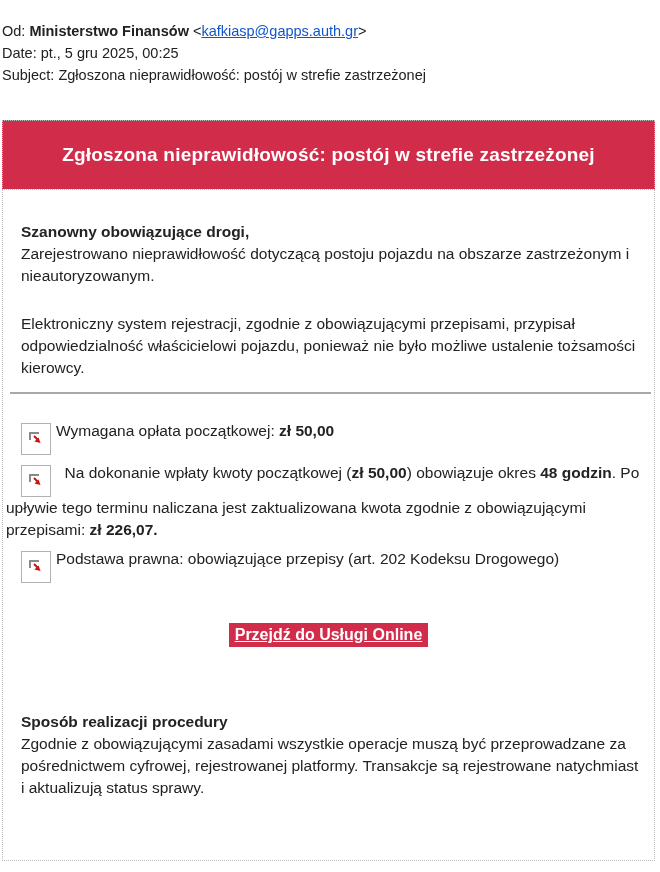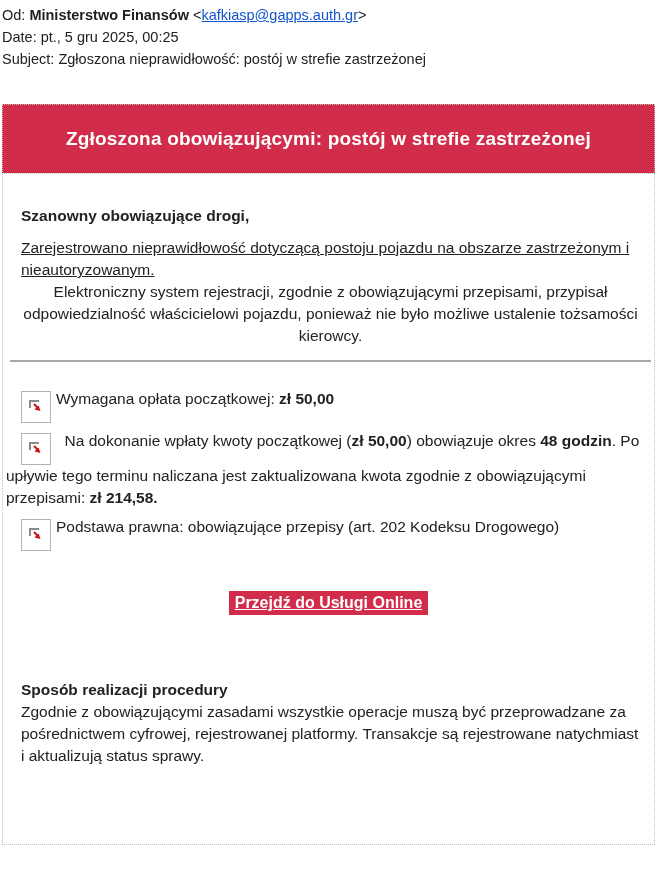--- a/index.html
+++ b/index.html
@@ -6,21 +6,21 @@
   body{
     width:660px;height:872px;overflow:hidden;background:#ffffff;
     font-family:"Liberation Sans","DejaVu Sans",sans-serif;
     color:#222222;
     -webkit-font-smoothing:antialiased;
   }
   
   .top-remnant{position:absolute;top:0;left:34px;width:130px;height:3px;overflow:hidden;}
 
   
-  .email-headers{padding:4px 8px 0 2px;font-size:14.5px;line-height:22px;color:#202124;}
+  .email-headers{padding:20px 8px 0 2px;font-size:14.5px;line-height:22px;color:#202124;}
   .email-headers .hline{white-space:nowrap;}
   .email-headers b{font-weight:bold;}
   a.header-mail{color:#1155cc;text-decoration:underline;}
 
   
   .banner{
     margin:34px 5px 0 2px;
     height:70px;
     border:1px dotted #bdbdbd;
     box-sizing:border-box;
@@ -34,22 +34,22 @@
     margin:-1px 5px 0 2px;
     border:1px dotted #bdbdbd;
     box-sizing:border-box;
     height:672px;
     background:#ffffff;
     font-size:15.5px;line-height:22px;
     overflow:hidden;
   }
   .sectionA{padding:0 14px 0 18px;}
   .greeting{margin-top:31px;font-weight:bold;}
-  .para1{margin-top:10px;text-decoration:underline;}
-  .para2{margin-top:0;text-align:center;}
+  .para1{margin-top:0;}
+  .para2{margin-top:26px;}
 
   .divider{height:2px;background:#a8a8a8;border:0;margin:13px 3px 0 7px;}
 
   .sectionB{padding:0 6px 0 3px;}
   .fee-item{margin:0;}
   .fee-item.first{margin-top:26px;}
   .fee-item.next{margin-top:7px;}
   .fee-item b{font-weight:bold;text-align:center;}
 
   .broken-img{
@@ -77,21 +77,21 @@
 
 <div class="top-remnant"></div>
 
 <div class="email-headers">
   <div class="hline"><span>Od: </span><b>Ministerstwo Finansów</b><span> &lt;</span><a class="header-mail" href="#">kafkiasp@gapps.auth.gr</a><span>&gt;</span></div>
   <div class="hline">Date: pt., 5 gru 2025, 00:25</div>
   <div class="hline">Subject: Zgłoszona nieprawidłowość: postój w strefie zastrzeżonej</div>
 </div>
 
 <div class="banner">
-  <span class="title">Zgłoszona obowiązującymi: postój w strefie zastrzeżonej</span>
+  <span class="title">Zgłoszona nieprawidłowość: postój w strefie zastrzeżonej</span>
 </div>
 
 <div class="email-content">
 
   <div class="sectionA">
     <div class="greeting">Szanowny obowiązujące drogi,</div>
     <div class="para1">Zarejestrowano nieprawidłowość dotyczącą postoju pojazdu na obszarze zastrzeżonym i nieautoryzowanym.</div>
     <div class="para2">Elektroniczny system rejestracji, zgodnie z obowiązującymi przepisami, przypisał odpowiedzialność właścicielowi pojazdu, ponieważ nie było możliwe ustalenie tożsamości kierowcy.</div>
   </div>
 
@@ -102,21 +102,21 @@
     <p class="fee-item first"><span class="broken-img"><svg width="18" height="16" viewBox="0 0 18 16">
             <path d="M3 10 L3 3 L12 3" stroke="#8a8a8a" stroke-width="2" fill="none"></path>
             <path d="M7 6 L11.5 10.5" stroke="#cc1111" stroke-width="2" fill="none"></path>
             <polygon points="13.5,13 7.5,11.5 11.5,7.5" fill="#cc1111"></polygon>
           </svg></span><span>Wymagana opłata początkowej: </span><b>zł 50,00</b></p>
 
     <p class="fee-item next"><span class="broken-img"><svg width="18" height="16" viewBox="0 0 18 16">
             <path d="M3 10 L3 3 L12 3" stroke="#8a8a8a" stroke-width="2" fill="none"></path>
             <path d="M7 6 L11.5 10.5" stroke="#cc1111" stroke-width="2" fill="none"></path>
             <polygon points="13.5,13 7.5,11.5 11.5,7.5" fill="#cc1111"></polygon>
-          </svg></span><span>&nbsp;&nbsp;Na dokonanie wpłaty kwoty początkowej (</span><b>zł 50,00</b><span>) obowiązuje okres </span><b>48 godzin</b><span>. Po upływie tego terminu naliczana jest zaktualizowana kwota zgodnie z obowiązującymi przepisami: </span><b>zł 214,58.</b></p>
+          </svg></span><span>&nbsp;&nbsp;Na dokonanie wpłaty kwoty początkowej (</span><b>zł 50,00</b><span>) obowiązuje okres </span><b>48 godzin</b><span>. Po upływie tego terminu naliczana jest zaktualizowana kwota zgodnie z obowiązującymi przepisami: </span><b>zł 226,07.</b></p>
 
     <p class="fee-item next"><span class="broken-img"><svg width="18" height="16" viewBox="0 0 18 16">
             <path d="M3 10 L3 3 L12 3" stroke="#8a8a8a" stroke-width="2" fill="none"></path>
             <path d="M7 6 L11.5 10.5" stroke="#cc1111" stroke-width="2" fill="none"></path>
             <polygon points="13.5,13 7.5,11.5 11.5,7.5" fill="#cc1111"></polygon>
           </svg></span><span>Podstawa prawna: obowiązujące przepisy (art. 202 Kodeksu Drogowego)</span></p>
 
   </div>
 
   <div class="cta-wrap">

